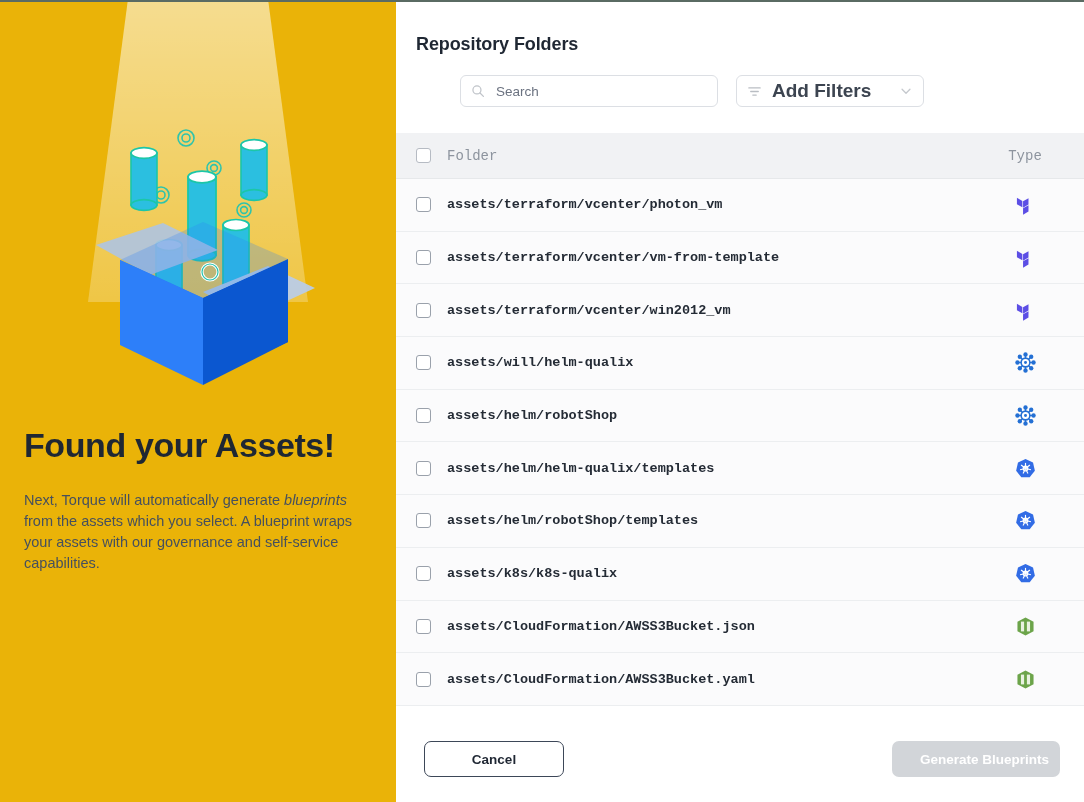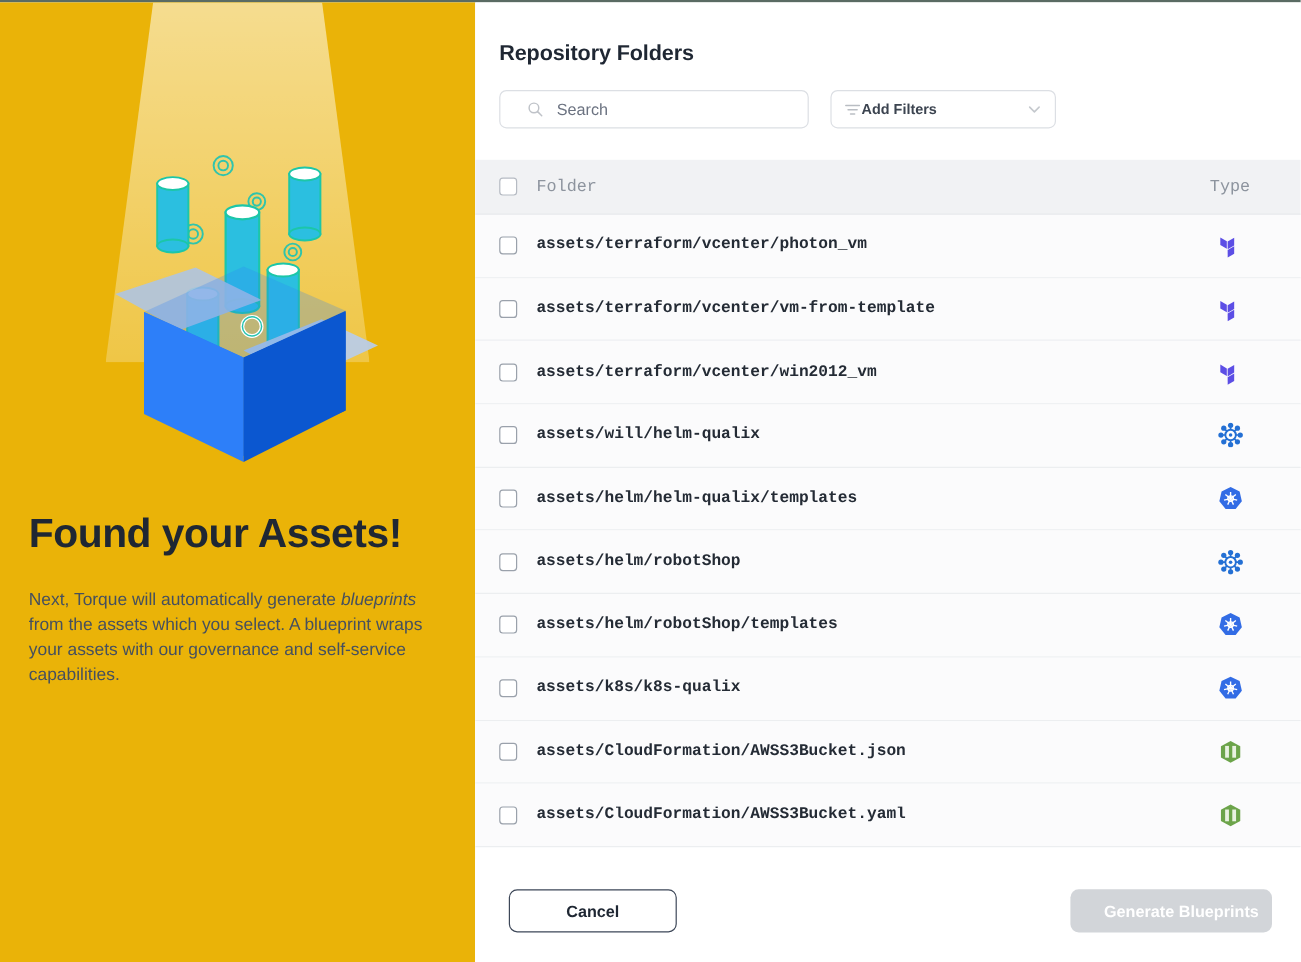--- a/index.html
+++ b/index.html
@@ -84,21 +84,22 @@
     margin: 20px 0 0 20px;
   }
   .search-box {
     position: relative;
     width: 258px; height: 32px;
     border: 1px solid #dcdfe4;
     border-radius: 6px;
     background: #fff;
     display: flex;
     align-items: center;
-    padding-left: 22px;
+    padding-left: 10px;
+    margin-left: 44px;
   }
   .search-box .sicon { width: 14px; height: 14px; flex: 0 0 14px; opacity: .55; }
   .search-box input {
     border: none; outline: none;
     font-family: "Liberation Sans", sans-serif;
     font-size: 13.5px;
     color: #3c4450;
     margin-left: 9px;
     width: 200px;
     background: transparent;
@@ -110,21 +111,22 @@
     border: 1px solid #dcdfe4;
     border-radius: 6px;
     background: #fff;
     display: flex;
     align-items: center;
     padding: 0 10px;
     cursor: pointer;
   }
   .filter-btn .ficon { width: 15px; height: 15px; flex: 0 0 15px; opacity: .6; }
   .filter-btn .flabel {
-    font-size: 12px;
+    margin-left: 10px;
+    font-size: 19px;
     font-weight: 700;
     color: #3c4450;
     flex: 1;
   }
   .filter-btn .chev { width: 14px; height: 14px; flex: 0 0 14px; opacity: .5; }
 
   
   .table {
     margin-top: 26px;
     width: 688px;
@@ -396,37 +398,20 @@
                 <line x1="12" y1="12" x2="12.00" y2="2.80" stroke="#2470d4" stroke-width="1.6"></line>
                 <circle cx="18.51" cy="5.49" r="2.5" fill="#2470d4"></circle>
                 <line x1="12" y1="12" x2="18.51" y2="5.49" stroke="#2470d4" stroke-width="1.6"></line>
                 <circle cx="12" cy="12" r="5" fill="#ffffff" stroke="#2470d4" stroke-width="1.8"></circle>
                 <circle cx="12" cy="12" r="1.7" fill="#2470d4"></circle>
               </svg>
             </div>
           </div>
           <div class="trow">
             <div class="cb"></div>
-            <div class="cell-folder">assets/helm/helm-qualix/templates</div>
-            <div class="cell-type">
-              <svg viewBox="0 0 24 24" width="21" height="21">
-                <polygon points="12.00,1.00 20.60,5.14 22.72,14.45 16.77,21.91 7.23,21.91 1.28,14.45 3.40,5.14" fill="#326ce5"></polygon>
-                <line x1="12" y1="12" x2="12.00" y2="5.60" stroke="#ffffff" stroke-width="1.3"></line>
-                <line x1="12" y1="12" x2="17.00" y2="8.01" stroke="#ffffff" stroke-width="1.3"></line>
-                <line x1="12" y1="12" x2="18.24" y2="13.42" stroke="#ffffff" stroke-width="1.3"></line>
-                <line x1="12" y1="12" x2="14.78" y2="17.77" stroke="#ffffff" stroke-width="1.3"></line>
-                <line x1="12" y1="12" x2="9.22" y2="17.77" stroke="#ffffff" stroke-width="1.3"></line>
-                <line x1="12" y1="12" x2="5.76" y2="13.42" stroke="#ffffff" stroke-width="1.3"></line>
-                <line x1="12" y1="12" x2="7.00" y2="8.01" stroke="#ffffff" stroke-width="1.3"></line>
-                <circle cx="12" cy="12" r="2.6" fill="none" stroke="#ffffff" stroke-width="1.4"></circle>
-              </svg>
-            </div>
-          </div>
-          <div class="trow">
-            <div class="cb"></div>
             <div class="cell-folder">assets/helm/robotShop</div>
             <div class="cell-type">
               <svg viewBox="0 0 24 24" width="21" height="21">
                 <circle cx="21.20" cy="12.00" r="2.5" fill="#2470d4"></circle>
                 <line x1="12" y1="12" x2="21.20" y2="12.00" stroke="#2470d4" stroke-width="1.6"></line>
                 <circle cx="18.51" cy="18.51" r="2.5" fill="#2470d4"></circle>
                 <line x1="12" y1="12" x2="18.51" y2="18.51" stroke="#2470d4" stroke-width="1.6"></line>
                 <circle cx="12.00" cy="21.20" r="2.5" fill="#2470d4"></circle>
                 <line x1="12" y1="12" x2="12.00" y2="21.20" stroke="#2470d4" stroke-width="1.6"></line>
                 <circle cx="5.49" cy="18.51" r="2.5" fill="#2470d4"></circle>
@@ -439,54 +424,71 @@
                 <line x1="12" y1="12" x2="12.00" y2="2.80" stroke="#2470d4" stroke-width="1.6"></line>
                 <circle cx="18.51" cy="5.49" r="2.5" fill="#2470d4"></circle>
                 <line x1="12" y1="12" x2="18.51" y2="5.49" stroke="#2470d4" stroke-width="1.6"></line>
                 <circle cx="12" cy="12" r="5" fill="#ffffff" stroke="#2470d4" stroke-width="1.8"></circle>
                 <circle cx="12" cy="12" r="1.7" fill="#2470d4"></circle>
               </svg>
             </div>
           </div>
           <div class="trow">
             <div class="cb"></div>
-            <div class="cell-folder">assets/helm/robotShop/templates</div>
+            <div class="cell-folder">assets/helm/helm-qualix/templates</div>
             <div class="cell-type">
               <svg viewBox="0 0 24 24" width="21" height="21">
                 <polygon points="12.00,1.00 20.60,5.14 22.72,14.45 16.77,21.91 7.23,21.91 1.28,14.45 3.40,5.14" fill="#326ce5"></polygon>
                 <line x1="12" y1="12" x2="12.00" y2="5.60" stroke="#ffffff" stroke-width="1.3"></line>
                 <line x1="12" y1="12" x2="17.00" y2="8.01" stroke="#ffffff" stroke-width="1.3"></line>
                 <line x1="12" y1="12" x2="18.24" y2="13.42" stroke="#ffffff" stroke-width="1.3"></line>
                 <line x1="12" y1="12" x2="14.78" y2="17.77" stroke="#ffffff" stroke-width="1.3"></line>
                 <line x1="12" y1="12" x2="9.22" y2="17.77" stroke="#ffffff" stroke-width="1.3"></line>
                 <line x1="12" y1="12" x2="5.76" y2="13.42" stroke="#ffffff" stroke-width="1.3"></line>
                 <line x1="12" y1="12" x2="7.00" y2="8.01" stroke="#ffffff" stroke-width="1.3"></line>
                 <circle cx="12" cy="12" r="2.6" fill="none" stroke="#ffffff" stroke-width="1.4"></circle>
               </svg>
             </div>
           </div>
           <div class="trow">
             <div class="cb"></div>
-            <div class="cell-folder">assets/k8s/k8s-qualix</div>
+            <div class="cell-folder">assets/helm/robotShop/templates</div>
             <div class="cell-type">
               <svg viewBox="0 0 24 24" width="21" height="21">
                 <polygon points="12.00,1.00 20.60,5.14 22.72,14.45 16.77,21.91 7.23,21.91 1.28,14.45 3.40,5.14" fill="#326ce5"></polygon>
                 <line x1="12" y1="12" x2="12.00" y2="5.60" stroke="#ffffff" stroke-width="1.3"></line>
                 <line x1="12" y1="12" x2="17.00" y2="8.01" stroke="#ffffff" stroke-width="1.3"></line>
                 <line x1="12" y1="12" x2="18.24" y2="13.42" stroke="#ffffff" stroke-width="1.3"></line>
                 <line x1="12" y1="12" x2="14.78" y2="17.77" stroke="#ffffff" stroke-width="1.3"></line>
                 <line x1="12" y1="12" x2="9.22" y2="17.77" stroke="#ffffff" stroke-width="1.3"></line>
                 <line x1="12" y1="12" x2="5.76" y2="13.42" stroke="#ffffff" stroke-width="1.3"></line>
                 <line x1="12" y1="12" x2="7.00" y2="8.01" stroke="#ffffff" stroke-width="1.3"></line>
                 <circle cx="12" cy="12" r="2.6" fill="none" stroke="#ffffff" stroke-width="1.4"></circle>
               </svg>
             </div>
           </div>
           <div class="trow">
             <div class="cb"></div>
+            <div class="cell-folder">assets/k8s/k8s-qualix</div>
+            <div class="cell-type">
+              <svg viewBox="0 0 24 24" width="21" height="21">
+                <polygon points="12.00,1.00 20.60,5.14 22.72,14.45 16.77,21.91 7.23,21.91 1.28,14.45 3.40,5.14" fill="#326ce5"></polygon>
+                <line x1="12" y1="12" x2="12.00" y2="5.60" stroke="#ffffff" stroke-width="1.3"></line>
+                <line x1="12" y1="12" x2="17.00" y2="8.01" stroke="#ffffff" stroke-width="1.3"></line>
+                <line x1="12" y1="12" x2="18.24" y2="13.42" stroke="#ffffff" stroke-width="1.3"></line>
+                <line x1="12" y1="12" x2="14.78" y2="17.77" stroke="#ffffff" stroke-width="1.3"></line>
+                <line x1="12" y1="12" x2="9.22" y2="17.77" stroke="#ffffff" stroke-width="1.3"></line>
+                <line x1="12" y1="12" x2="5.76" y2="13.42" stroke="#ffffff" stroke-width="1.3"></line>
+                <line x1="12" y1="12" x2="7.00" y2="8.01" stroke="#ffffff" stroke-width="1.3"></line>
+                <circle cx="12" cy="12" r="2.6" fill="none" stroke="#ffffff" stroke-width="1.4"></circle>
+              </svg>
+            </div>
+          </div>
+          <div class="trow">
+            <div class="cb"></div>
             <div class="cell-folder">assets/CloudFormation/AWSS3Bucket.json</div>
             <div class="cell-type">
               <svg viewBox="0 0 24 24" width="21" height="21">
                 <polygon points="12,1.6 21.2,6.6 21.2,17.4 12,22.4 2.8,17.4 2.8,6.6" fill="#6ca44a"></polygon>
                 <rect x="6.8" y="6.4" width="3.6" height="11.2" fill="#e9f2e1"></rect>
                 <rect x="13.6" y="6.4" width="3.6" height="11.2" fill="#e9f2e1"></rect>
               </svg>
             </div>
           </div>
           <div class="trow">

